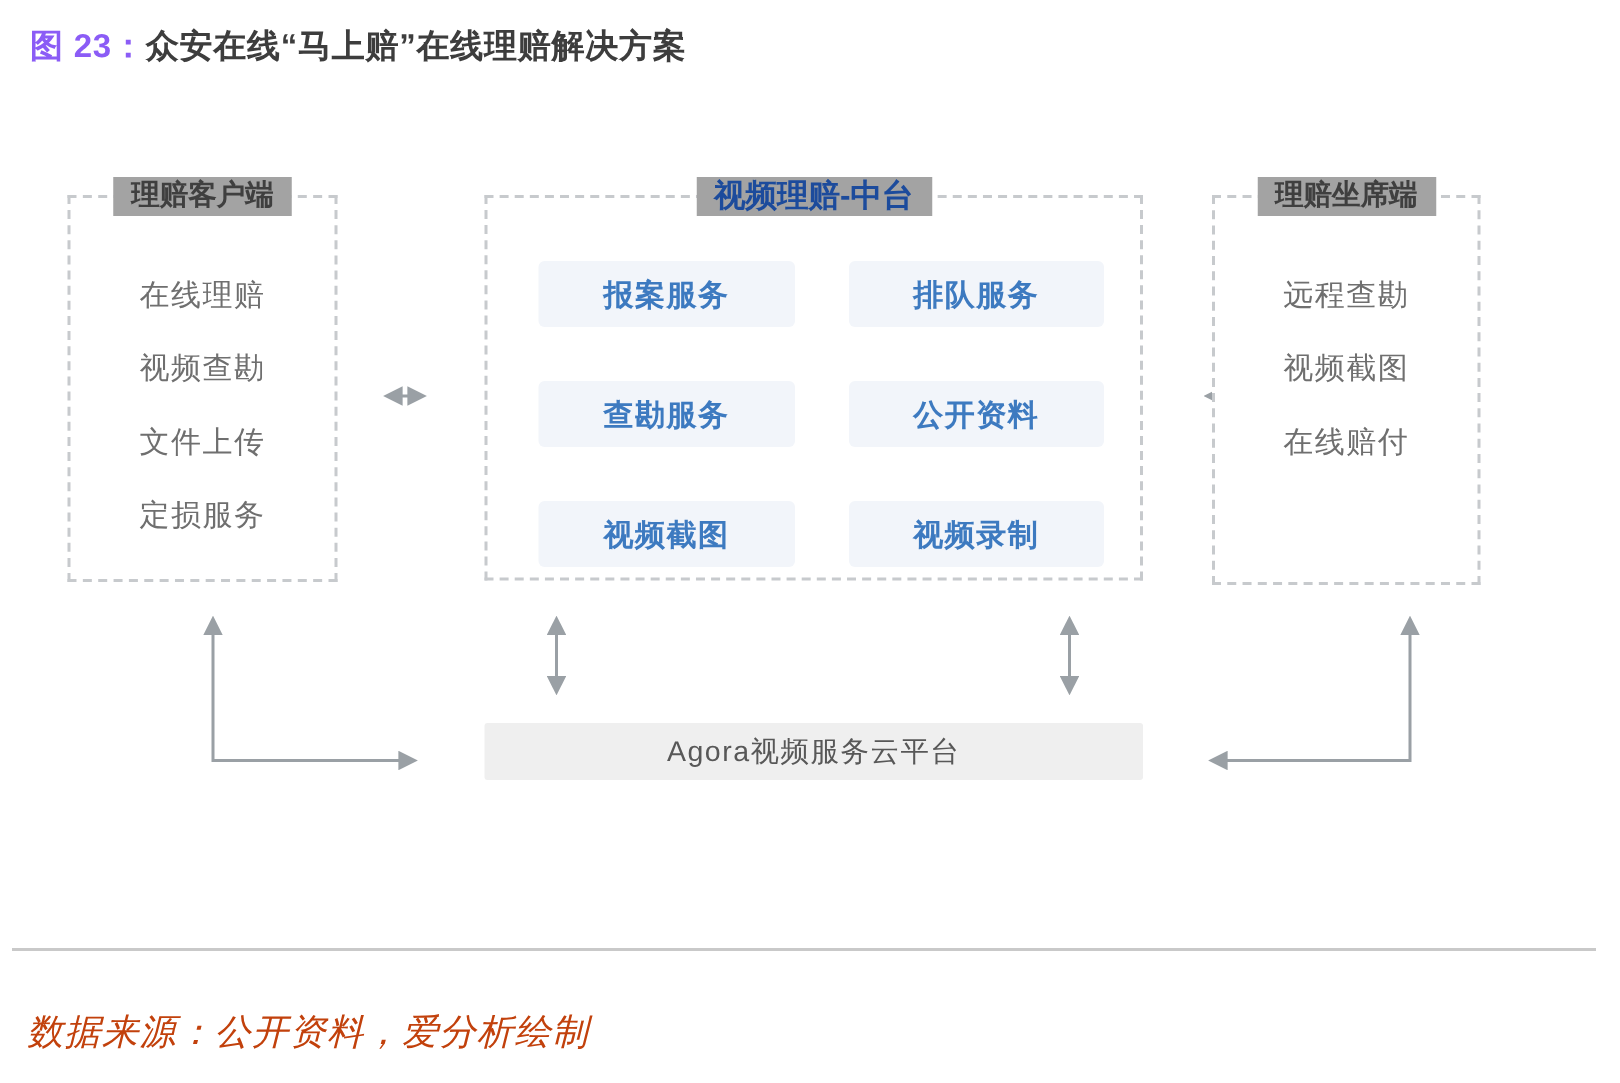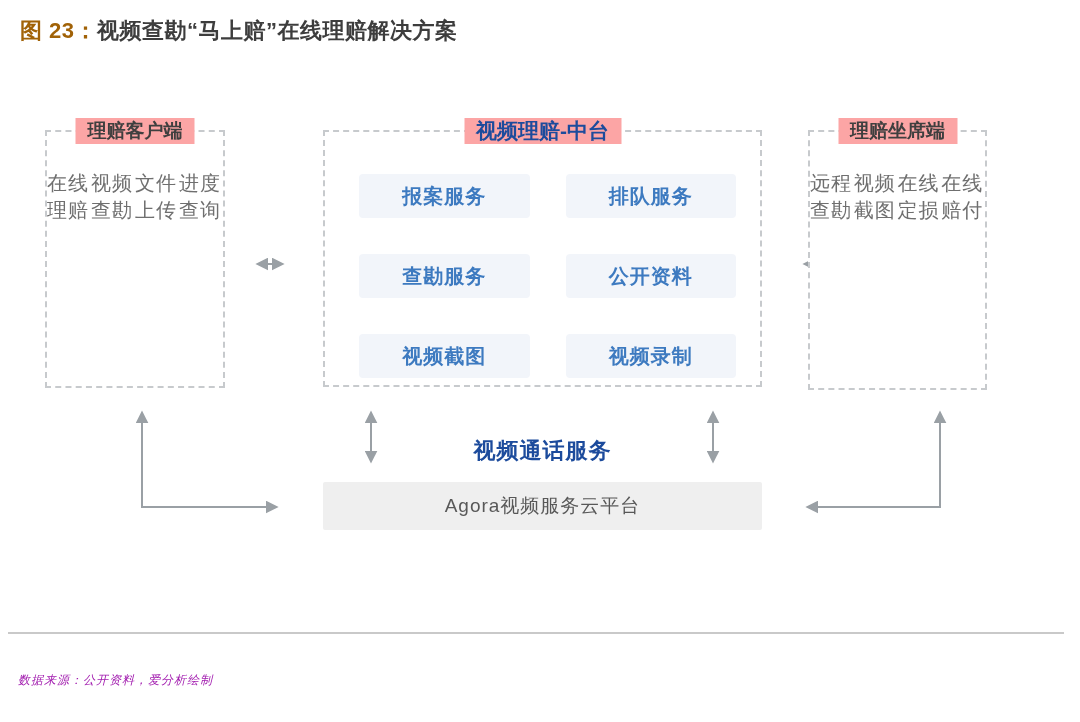--- a/index.html
+++ b/index.html
@@ -1,58 +1,58 @@
 <!DOCTYPE html>
 <html><head>
 <meta charset="utf-8">
 <style>
   html,body{margin:0;padding:0;background:#ffffff;}
   body{font-family:"Liberation Sans","DejaVu Sans",sans-serif;-webkit-font-smoothing:antialiased;}
   .page{position:relative;width:1080px;height:722px;background:#fff;overflow:hidden;}
 
   
   .fig-title{position:absolute;left:20px;top:16px;font-size:22px;font-weight:bold;letter-spacing:.5px;white-space:nowrap;}
-  .fig-title .lbl{color:#a16207;}
+  .fig-title .lbl{color:#8b5cf6;}
   .fig-title .txt{color:#3d3d3d;}
 
   
   .panel{position:absolute;border:2px dashed #c7cacd;background:#fff;box-sizing:border-box;}
-  .panel-title{position:absolute;top:-14px;left:50%;transform:translateX(-50%);background:#fca5a5;
+  .panel-title{position:absolute;top:-14px;left:50%;transform:translateX(-50%);background:#a3a3a3;
     padding:0 12px;font-size:19px;font-weight:bold;color:#3f3f3f;white-space:nowrap;line-height:26px;}
   .panel-title.blue{color:#1c4b9c;font-size:21px;}
 
-  .panel-items{display:flex;margin-top:40px;}
+  .panel-items{display:flex;flex-direction:column;margin-top:40px;}
   .panel-item{height:49px;display:flex;align-items:center;justify-content:center;
     font-size:20px;color:#6f6f6f;letter-spacing:1px;}
 
   
   .svc-grid{display:grid;grid-template-columns:1fr 1fr;column-gap:22px;row-gap:24px;margin:42px 24px 0 34px;gap:36px;}
   .svc-node{height:44px;background:#f2f5fa;border-radius:4px;display:flex;align-items:center;justify-content:center;
     font-size:20px;font-weight:bold;color:#3d7ac0;letter-spacing:1px;}
 
   
   .connectors{position:absolute;left:0;top:0;pointer-events:none;}
 
   
   .video-call{position:absolute;left:323px;top:436px;width:439px;text-align:center;
     font-size:22px;font-weight:bold;color:#1c4b9c;letter-spacing:1px;}
-  .agora-bar{position:absolute;left:323px;top:482px;width:439px;height:48px;background:#efefef;border-radius:2px;
+  .agora-bar{position:absolute;left:323px;top:482px;width:439px;height:38px;background:#efefef;border-radius:2px;
     display:flex;align-items:center;justify-content:center;font-size:19px;color:#585858;letter-spacing:1px;}
 
   
   .divider{position:absolute;left:8px;top:632px;width:1056px;height:2px;background:#c9c9c9;}
-  .source{position:absolute;left:18px;top:672px;font-size:12px;font-style:italic;color:#a21caf;letter-spacing:1px;}
+  .source{position:absolute;left:18px;top:672px;font-size:24px;font-style:italic;color:#c2410c;letter-spacing:1px;}
 </style>
 </head>
 <body>
 
 <div class="page">
 
   <div class="fig-title">
-    <span class="lbl">图 23：</span><span class="txt">视频查勘“马上赔”在线理赔解决方案</span>
+    <span class="lbl">图 23：</span><span class="txt">众安在线“马上赔”在线理赔解决方案</span>
   </div>
 
   <svg class="connectors" width="1080" height="722" viewBox="0 0 1080 722">
     <defs>
       <marker id="ah" viewBox="0 0 10 10" refX="8" refY="5" markerWidth="6.5" markerHeight="6.5" orient="auto-start-reverse">
         <path d="M0,0 L10,5 L0,10 z" fill="#9aa0a5"></path>
       </marker>
     </defs>
     <g stroke="#9aa0a5" stroke-width="2" fill="none">
       <line x1="258" y1="264" x2="282" y2="264" marker-start="url(#ah)" marker-end="url(#ah)"></line>
@@ -63,46 +63,44 @@
       <polyline points="940,413 940,507 808,507" marker-start="url(#ah)" marker-end="url(#ah)"></polyline>
     </g>
   </svg>
 
   <div class="panel" style="left:45px;top:130px;width:180px;height:258px;">
     <div class="panel-title">理赔客户端</div>
     <div class="panel-items">
       <div class="panel-item">在线理赔</div>
       <div class="panel-item">视频查勘</div>
       <div class="panel-item">文件上传</div>
-      <div class="panel-item">进度查询</div>
+      <div class="panel-item">定损服务</div>
     </div>
   </div>
 
   <div class="panel" style="left:323px;top:130px;width:439px;height:257px;">
     <div class="panel-title blue">视频理赔-中台</div>
     <div class="svc-grid">
       <div class="svc-node">报案服务</div>
       <div class="svc-node">排队服务</div>
       <div class="svc-node">查勘服务</div>
       <div class="svc-node">公开资料</div>
       <div class="svc-node">视频截图</div>
       <div class="svc-node">视频录制</div>
     </div>
   </div>
 
   <div class="panel" style="left:808px;top:130px;width:179px;height:260px;">
     <div class="panel-title">理赔坐席端</div>
     <div class="panel-items">
       <div class="panel-item">远程查勘</div>
       <div class="panel-item">视频截图</div>
-      <div class="panel-item">在线定损</div>
       <div class="panel-item">在线赔付</div>
     </div>
   </div>
 
-  <div class="video-call">视频通话服务</div>
 
   <div class="agora-bar">Agora视频服务云平台</div>
 
   <div class="divider"></div>
   <div class="source">数据来源：公开资料，爱分析绘制</div>
 
 </div>
 
 </body></html>

